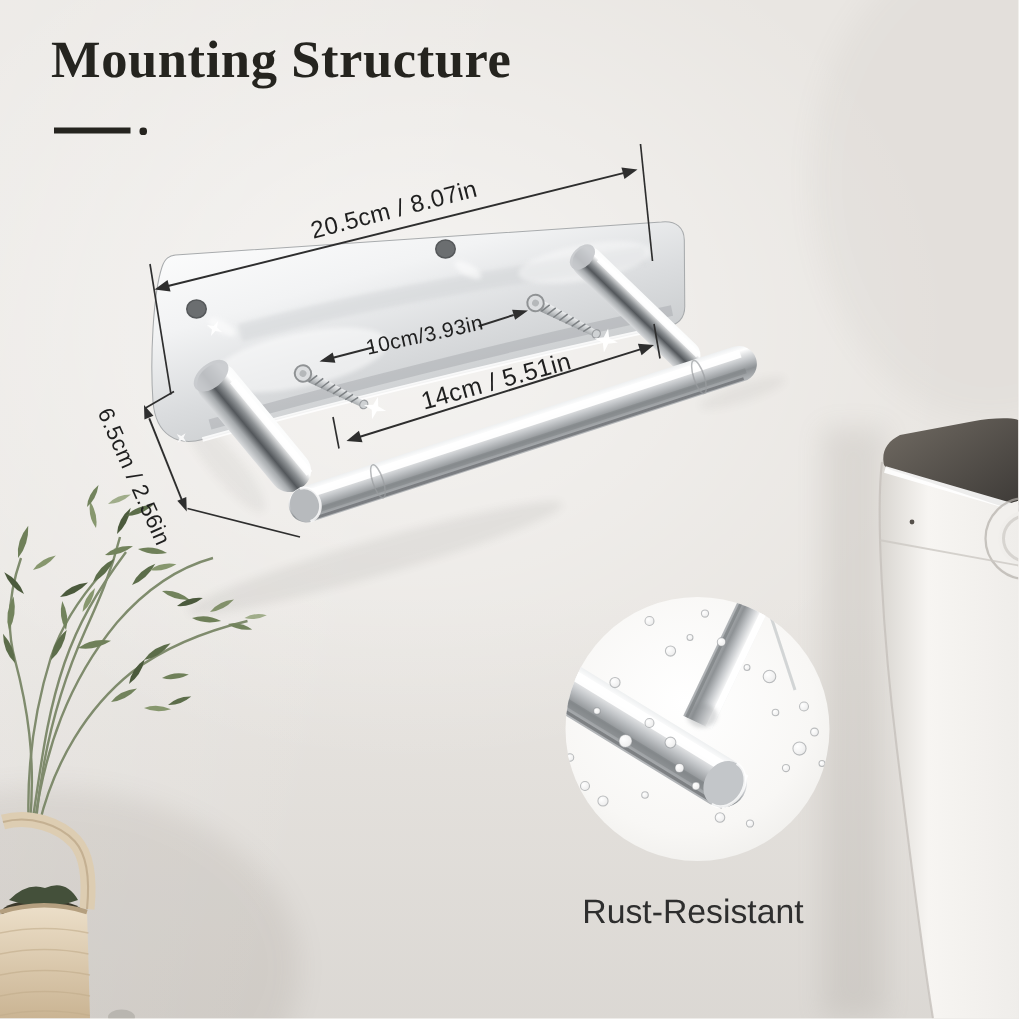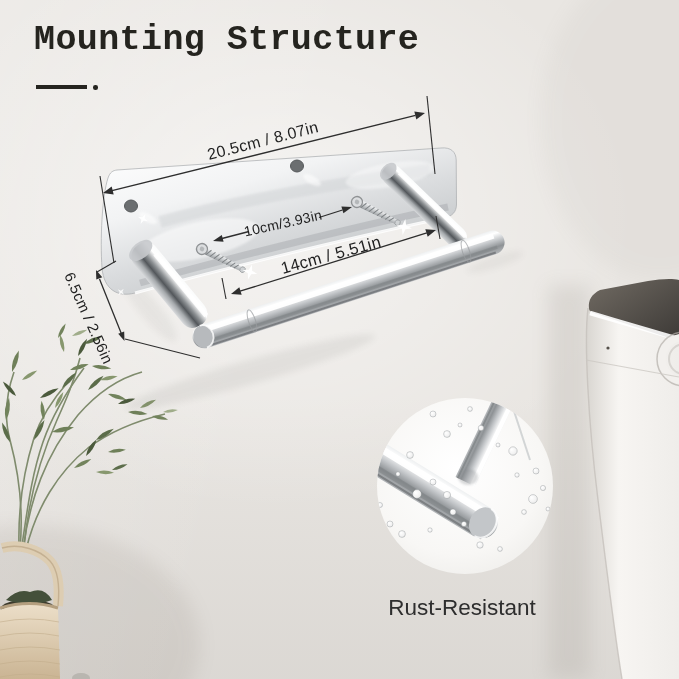--- a/index.html
+++ b/index.html
@@ -8,21 +8,21 @@
     font-family:"Liberation Sans",sans-serif;
     background-color:#e9e6e2;
     background-image:
       radial-gradient(75% 60% at 40% 32%, rgba(255,255,255,.55), rgba(255,255,255,0) 72%),
       linear-gradient(105deg, rgba(255,255,255,.22) 0%, rgba(0,0,0,0) 42%),
       linear-gradient(to bottom, rgba(0,0,0,0) 58%, rgba(98,92,84,.10) 100%);
   }
   .scene{position:absolute;left:0;top:0;}
   .page-title{
     position:absolute;left:34px;top:20px;
-    font-family:Liberation Mono, monospace;font-weight:700;font-size:35px;
+    font-family:Liberation Serif, serif;font-weight:700;font-size:35px;
     color:#25241f;letter-spacing:.4px;white-space:nowrap;
   }
   .title-underline{position:absolute;left:36px;top:85px;width:51px;height:4px;background:#25241f;}
   .title-underline-dot{position:absolute;left:93px;top:85px;width:4.5px;height:4.5px;border-radius:50%;background:#25241f;}
   .dim-label{
     position:absolute;color:#1f1f1f;white-space:nowrap;
     transform:translate(-50%,-50%) rotate(var(--rot));
     letter-spacing:.3px;
   }
   .dim-top{left:263px;top:141px;--rot:-14.5deg;font-size:16px;}

